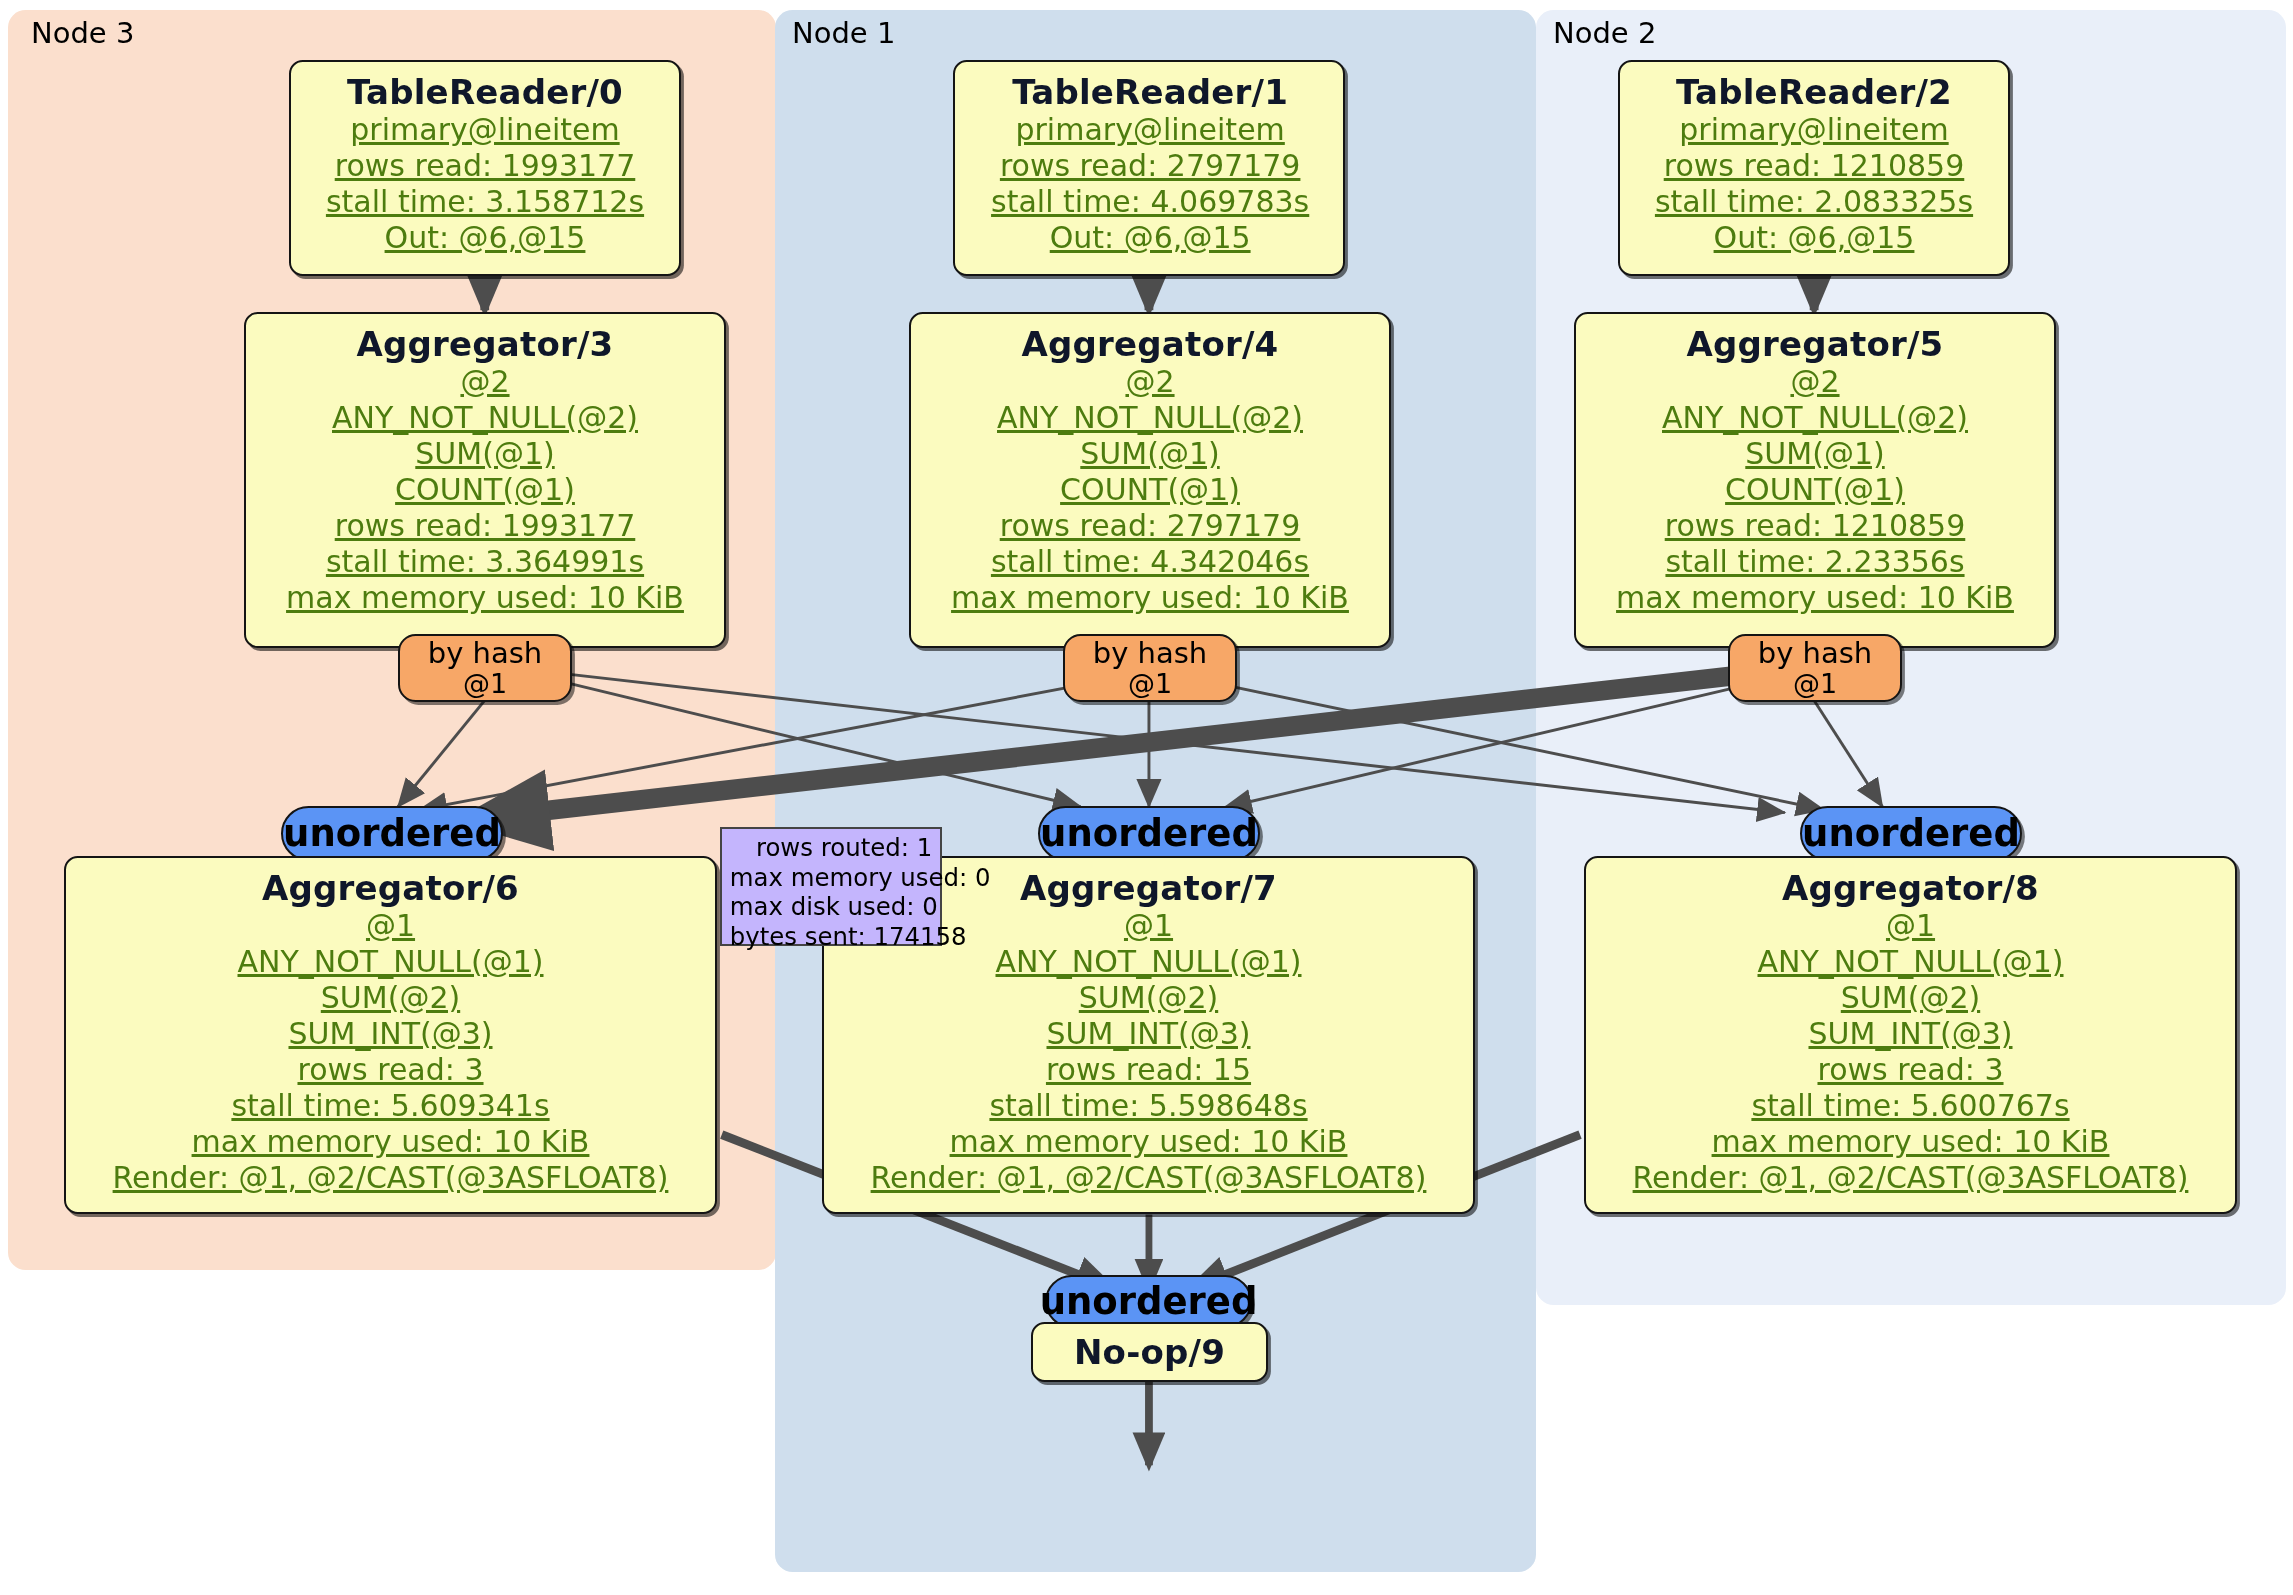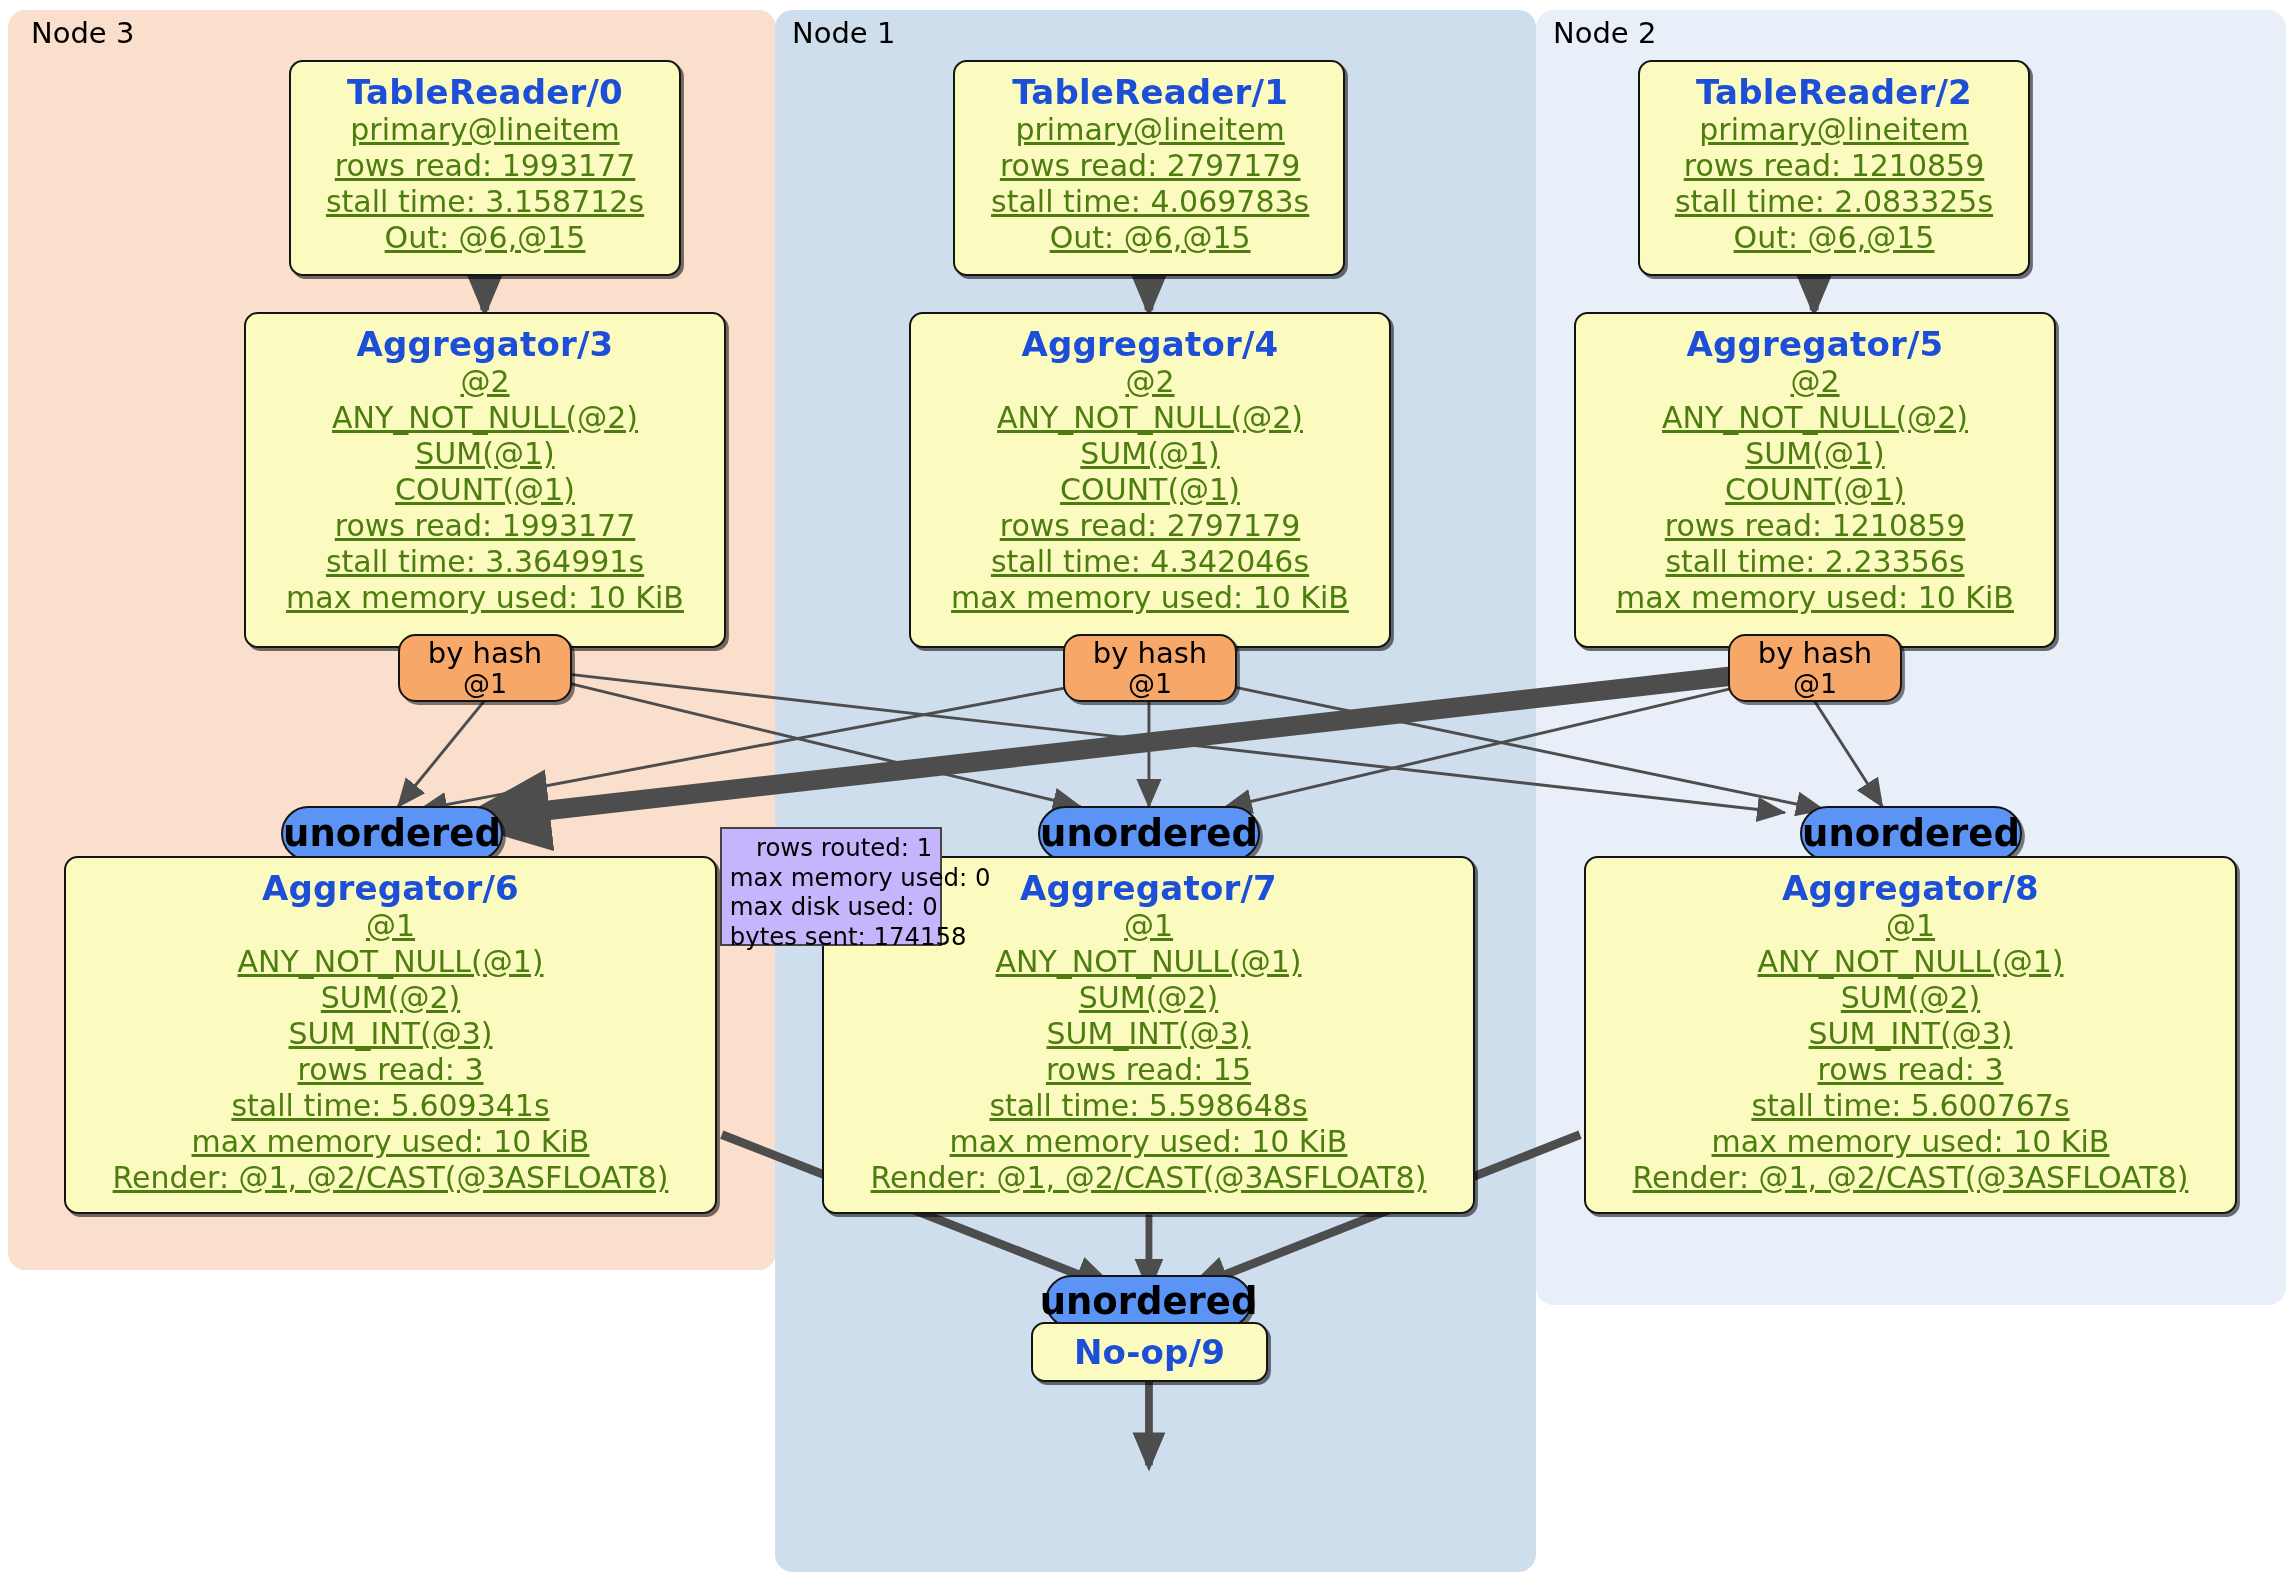--- a/index.html
+++ b/index.html
@@ -27,21 +27,21 @@
     border:2.9px solid #141414;
     border-radius:13.7px;
     box-shadow:2.9px 2.9px 0 rgba(0,0,0,.55);
     box-sizing:border-box;
     display:flex;flex-direction:column;
     align-items:center;justify-content:flex-start;
     padding:9.8px 13.7px 11.7px 13.7px;
     text-align:center;
   }
   .opbox .title{
-    font-weight:bold;font-size:34px;line-height:1.18;color:#1d4ed8;
+    font-weight:bold;font-size:34px;line-height:1.18;color:#0f172a;
     letter-spacing:0.2px;white-space:nowrap;
   }
   .opbox .ln{
     font-size:30px;line-height:1.2;color:#4d7c0f;white-space:nowrap;text-decoration:underline;
   }
 
   
   .pill{
     position:absolute;border:2.9px solid #141414;
     box-sizing:border-box;text-align:center;
@@ -132,21 +132,21 @@
   </div>
 
   <div class="opbox" style="left:953px;top:60px;width:392px;height:216px;padding-left:16px;">
     <div class="title">TableReader/1</div>
     <div class="ln">primary@lineitem</div>
     <div class="ln">rows read: 2797179</div>
     <div class="ln">stall time: 4.069783s</div>
     <div class="ln">Out: @6,@15</div>
   </div>
 
-  <div class="opbox" style="left:1618px;top:60px;width:392px;height:216px;margin-left:20px;">
+  <div class="opbox" style="left:1618px;top:60px;width:392px;height:216px;">
     <div class="title">TableReader/2</div>
     <div class="ln">primary@lineitem</div>
     <div class="ln">rows read: 1210859</div>
     <div class="ln">stall time: 2.083325s</div>
     <div class="ln">Out: @6,@15</div>
   </div>
 
   <div class="opbox" style="left:244px;top:312px;width:482px;height:336px;">
     <div class="title">Aggregator/3</div>
     <div class="ln">@2</div>

